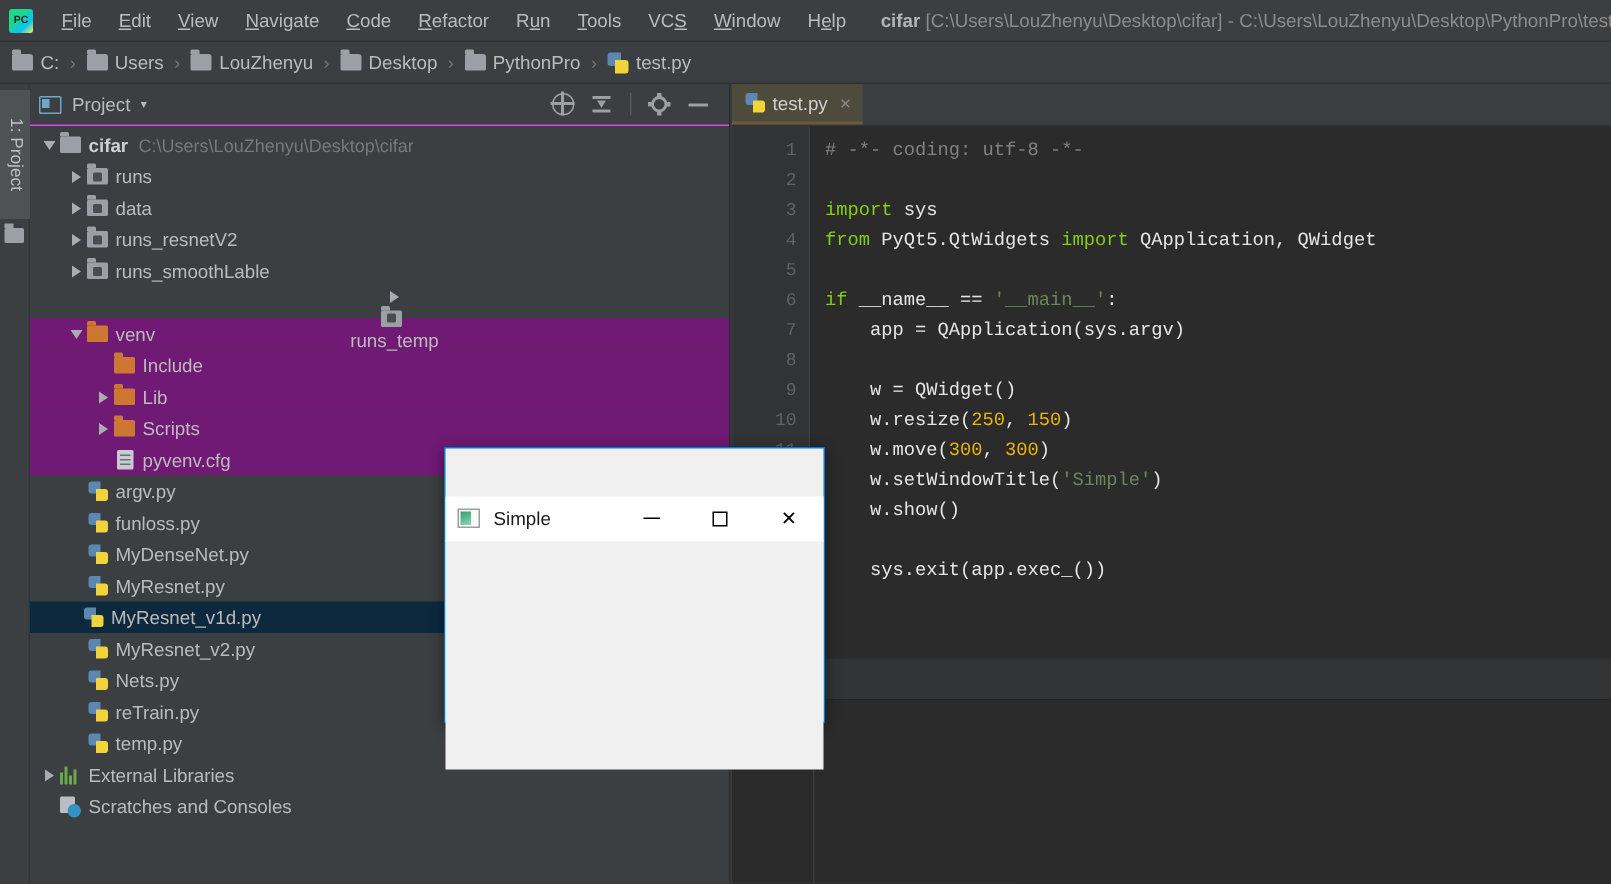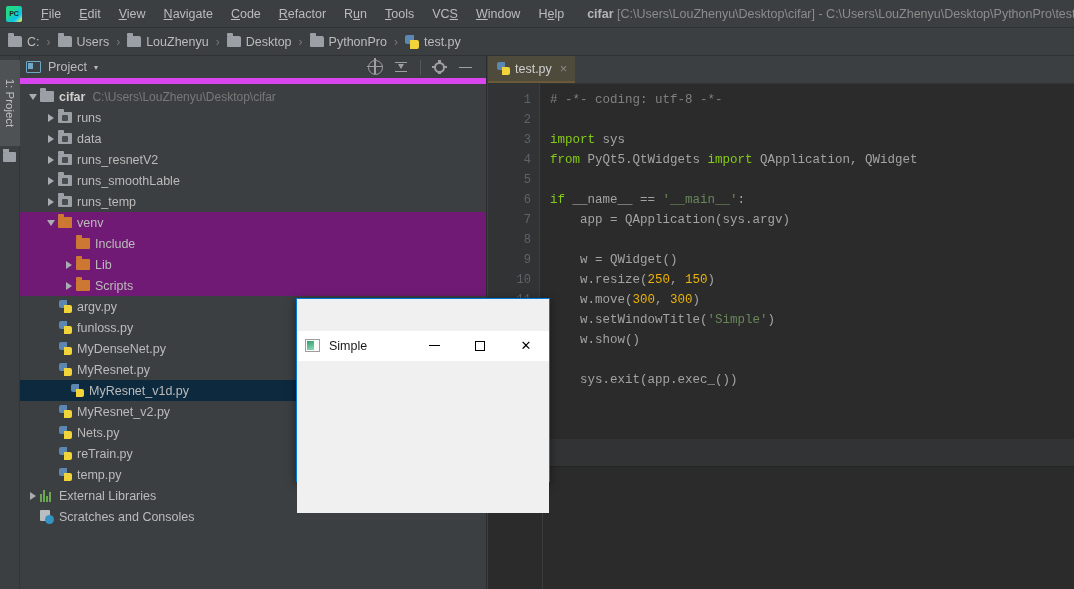--- a/index.html
+++ b/index.html
@@ -92,21 +92,21 @@
     content:""; position:absolute; left:0; top:-3px; width:6px; height:3px; background:#9aa0a6;
   }
 
   
   .projectpane {
     position: absolute; left: 20px; top: 56px; width: 467px; height: 533px;
     background: #3c3f41; border-right: 1px solid #2b2d2f;
   }
   .pp-header {
     height: 28px; display: flex; align-items: center; padding: 0 6px;
-    border-bottom: 6px solid #d946ef;
+    border-bottom: 1px solid #d946ef;
   }
   .pp-title { font-size: 12.5px; color: #bbbbbb; margin-left: 7px; }
   .pp-caret { margin-left: 7px; color: #bbbbbb; font-size: 8px; }
   .pp-winicon {
     width: 15px; height: 12px; border: 1.6px solid #6fa8c7; background: #3c3f41;
     border-radius: 1px; position: relative;
   }
   .pp-winicon::after {
     content:""; position:absolute; left:1px; top:1px; width:5px; height:6px; background:#6fa8c7;
   }
@@ -212,21 +212,21 @@
   .code {
     flex: 1 1 auto; padding-top: 6px; padding-left: 10px;
     font-family: "Liberation Mono", monospace; font-size: 12.5px;
     white-space: pre; color: #a9b7c6; overflow: hidden;
   }
   .code div { height: 20px; line-height: 20px; }
   .kw { color: #84cc16; }
   .cm { color: #808080; }
   .st { color: #6a8759; }
   .nu { color: #eab308; }
-  .id { color: #a3a3a3; }
+  .id { color: #e5e5e5; }
 
   .editorbottom {
     position: absolute; left: 0; top: 383px; width: 586px; height: 28px;
     background: #313335; border-bottom: 1px solid #232525;
   }
   .editorrest {
     position: absolute; left: 0; top: 411px; width: 586px; height: 178px;
     background: #2b2b2b;
   }
   .right-div {
@@ -389,21 +389,21 @@
         </div>
         <div class="trow" style="padding-left: 24px;">
           <span class="twist">
             <i class="tri-r"></i>
           </span>
           <span class="tico">
             <span class="f-src"></span>
           </span>
           <span class="tlbl">runs_smoothLable</span>
         </div>
-        <div class="trow" style="padding-left: 24px;">
+        <div class="trow" style="padding-left: 24px; flex-direction: column;">
           <span class="twist">
             <i class="tri-r"></i>
           </span>
           <span class="tico">
             <span class="f-src"></span>
           </span>
           <span class="tlbl">runs_temp</span>
         </div>
         <div class="trow venvgrp" style="padding-left: 24px;">
           <span class="twist">
@@ -432,20 +432,27 @@
         </div>
         <div class="trow venvgrp" style="padding-left: 42px;">
           <span class="twist">
             <i class="tri-r"></i>
           </span>
           <span class="tico">
             <span class="f-orange"></span>
           </span>
           <span class="tlbl">Scripts</span>
         </div>
+        <div class="trow venvgrp" style="padding-left: 42px;">
+          <span class="twist"></span>
+          <span class="tico">
+            <span class="f-cfg"></span>
+          </span>
+          <span class="tlbl">pyvenv.cfg</span>
+        </div>
         <div class="trow" style="padding-left: 24px;">
           <span class="twist"></span>
           <span class="tico">
             <span class="f-pyfile"></span>
           </span>
           <span class="tlbl">argv.py</span>
         </div>
         <div class="trow" style="padding-left: 24px;">
           <span class="twist"></span>
           <span class="tico">
@@ -460,21 +467,21 @@
           </span>
           <span class="tlbl">MyDenseNet.py</span>
         </div>
         <div class="trow" style="padding-left: 24px;">
           <span class="twist"></span>
           <span class="tico">
             <span class="f-pyfile"></span>
           </span>
           <span class="tlbl">MyResnet.py</span>
         </div>
-        <div class="trow selected" style="padding-left: 36px;">
+        <div class="trow selected" style="padding-left: 21px;">
           <span class="twist"></span>
           <span class="tico">
             <span class="f-pyfile"></span>
           </span>
           <span class="tlbl">MyResnet_v1d.py</span>
         </div>
         <div class="trow" style="padding-left: 24px;">
           <span class="twist"></span>
           <span class="tico">
             <span class="f-pyfile"></span>

